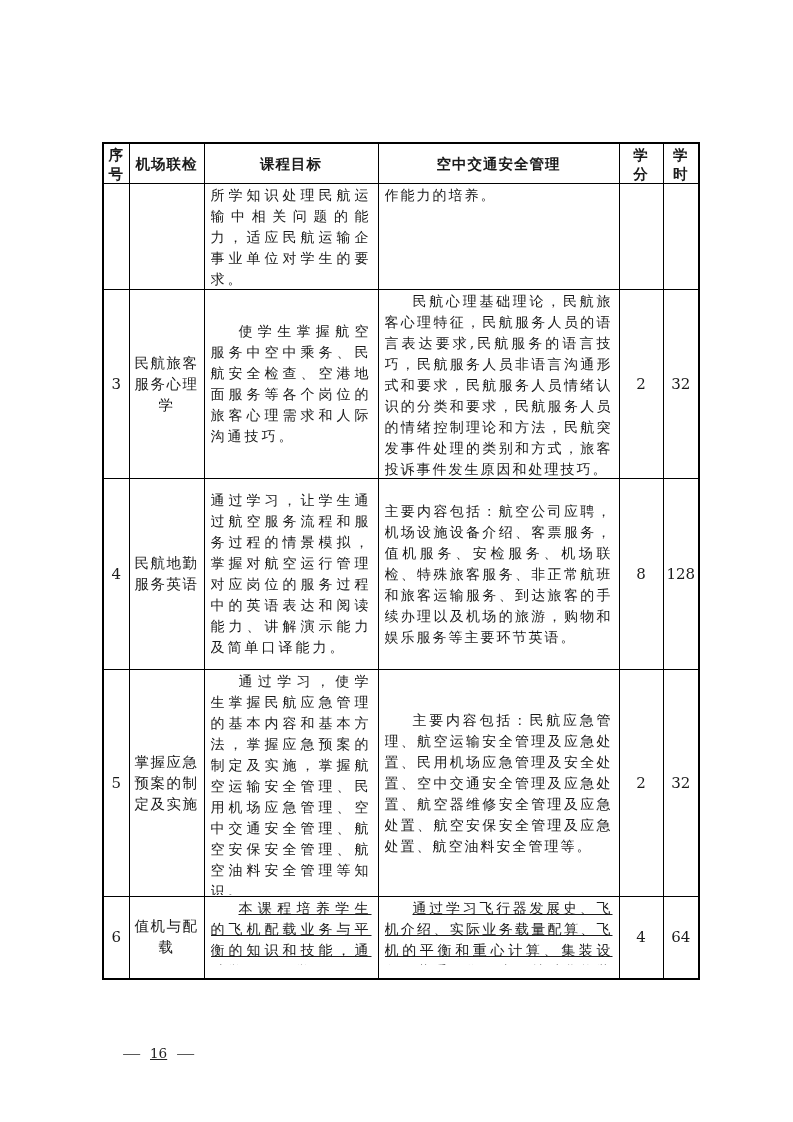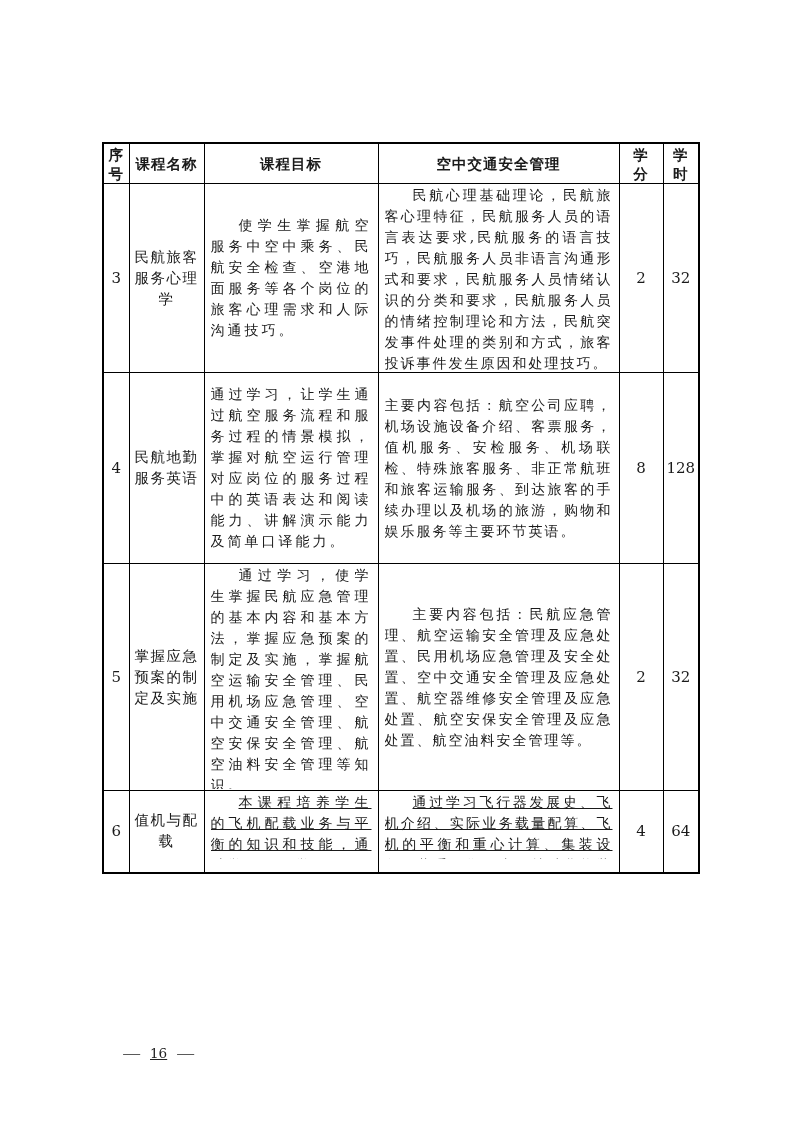--- a/index.html
+++ b/index.html
@@ -132,31 +132,43 @@
         <col class="c-name">
         <col class="c-obj">
       <col class="c-cnt">
         <col class="c-credit">
         <col class="c-hour">
     </colgroup>
     <thead>
       <tr>
         <th>序
 号</th>
-        <th>课程名称</th>
+        <th>机场联检</th>
         <th>课程目标</th>
         <th>空中交通安全管理</th>
         <th>学
 分</th>
         <th>学
 时</th>
       </tr>
     </thead>
     <tbody>
 
+      <tr class="r0">
+        <td class="num"></td>
+        <td class="name"></td>
+        <td class="obj top">
+          <div class="txt">所学知识处理民航运输中相关问题的能力，适应民航运输企事业单位对学生的要求。</div>
+        </td>
+        <td class="cnt top">
+          <div class="txt">作能力的培养。</div>
+        </td>
+        <td class="cr"></td>
+        <td class="hr"></td>
+      </tr>
 
       <tr class="r1">
         <td class="num">3</td>
         <td class="name">民航旅客服务心理学</td>
         <td class="obj">
           <div class="txt ind">使学生掌握航空服务中空中乘务、民航安全检查、空港地面服务等各个岗位的旅客心理需求和人际沟通技巧。</div>
         </td>
         <td class="cnt">
           <div class="txt ind">民航心理基础理论，民航旅客心理特征，民航服务人员的语言表达要求,民航服务的语言技巧，民航服务人员非语言沟通形式和要求，民航服务人员情绪认识的分类和要求，民航服务人员的情绪控制理论和方法，民航突发事件处理的类别和方式，旅客投诉事件发生原因和处理技巧。</div>
         </td>

